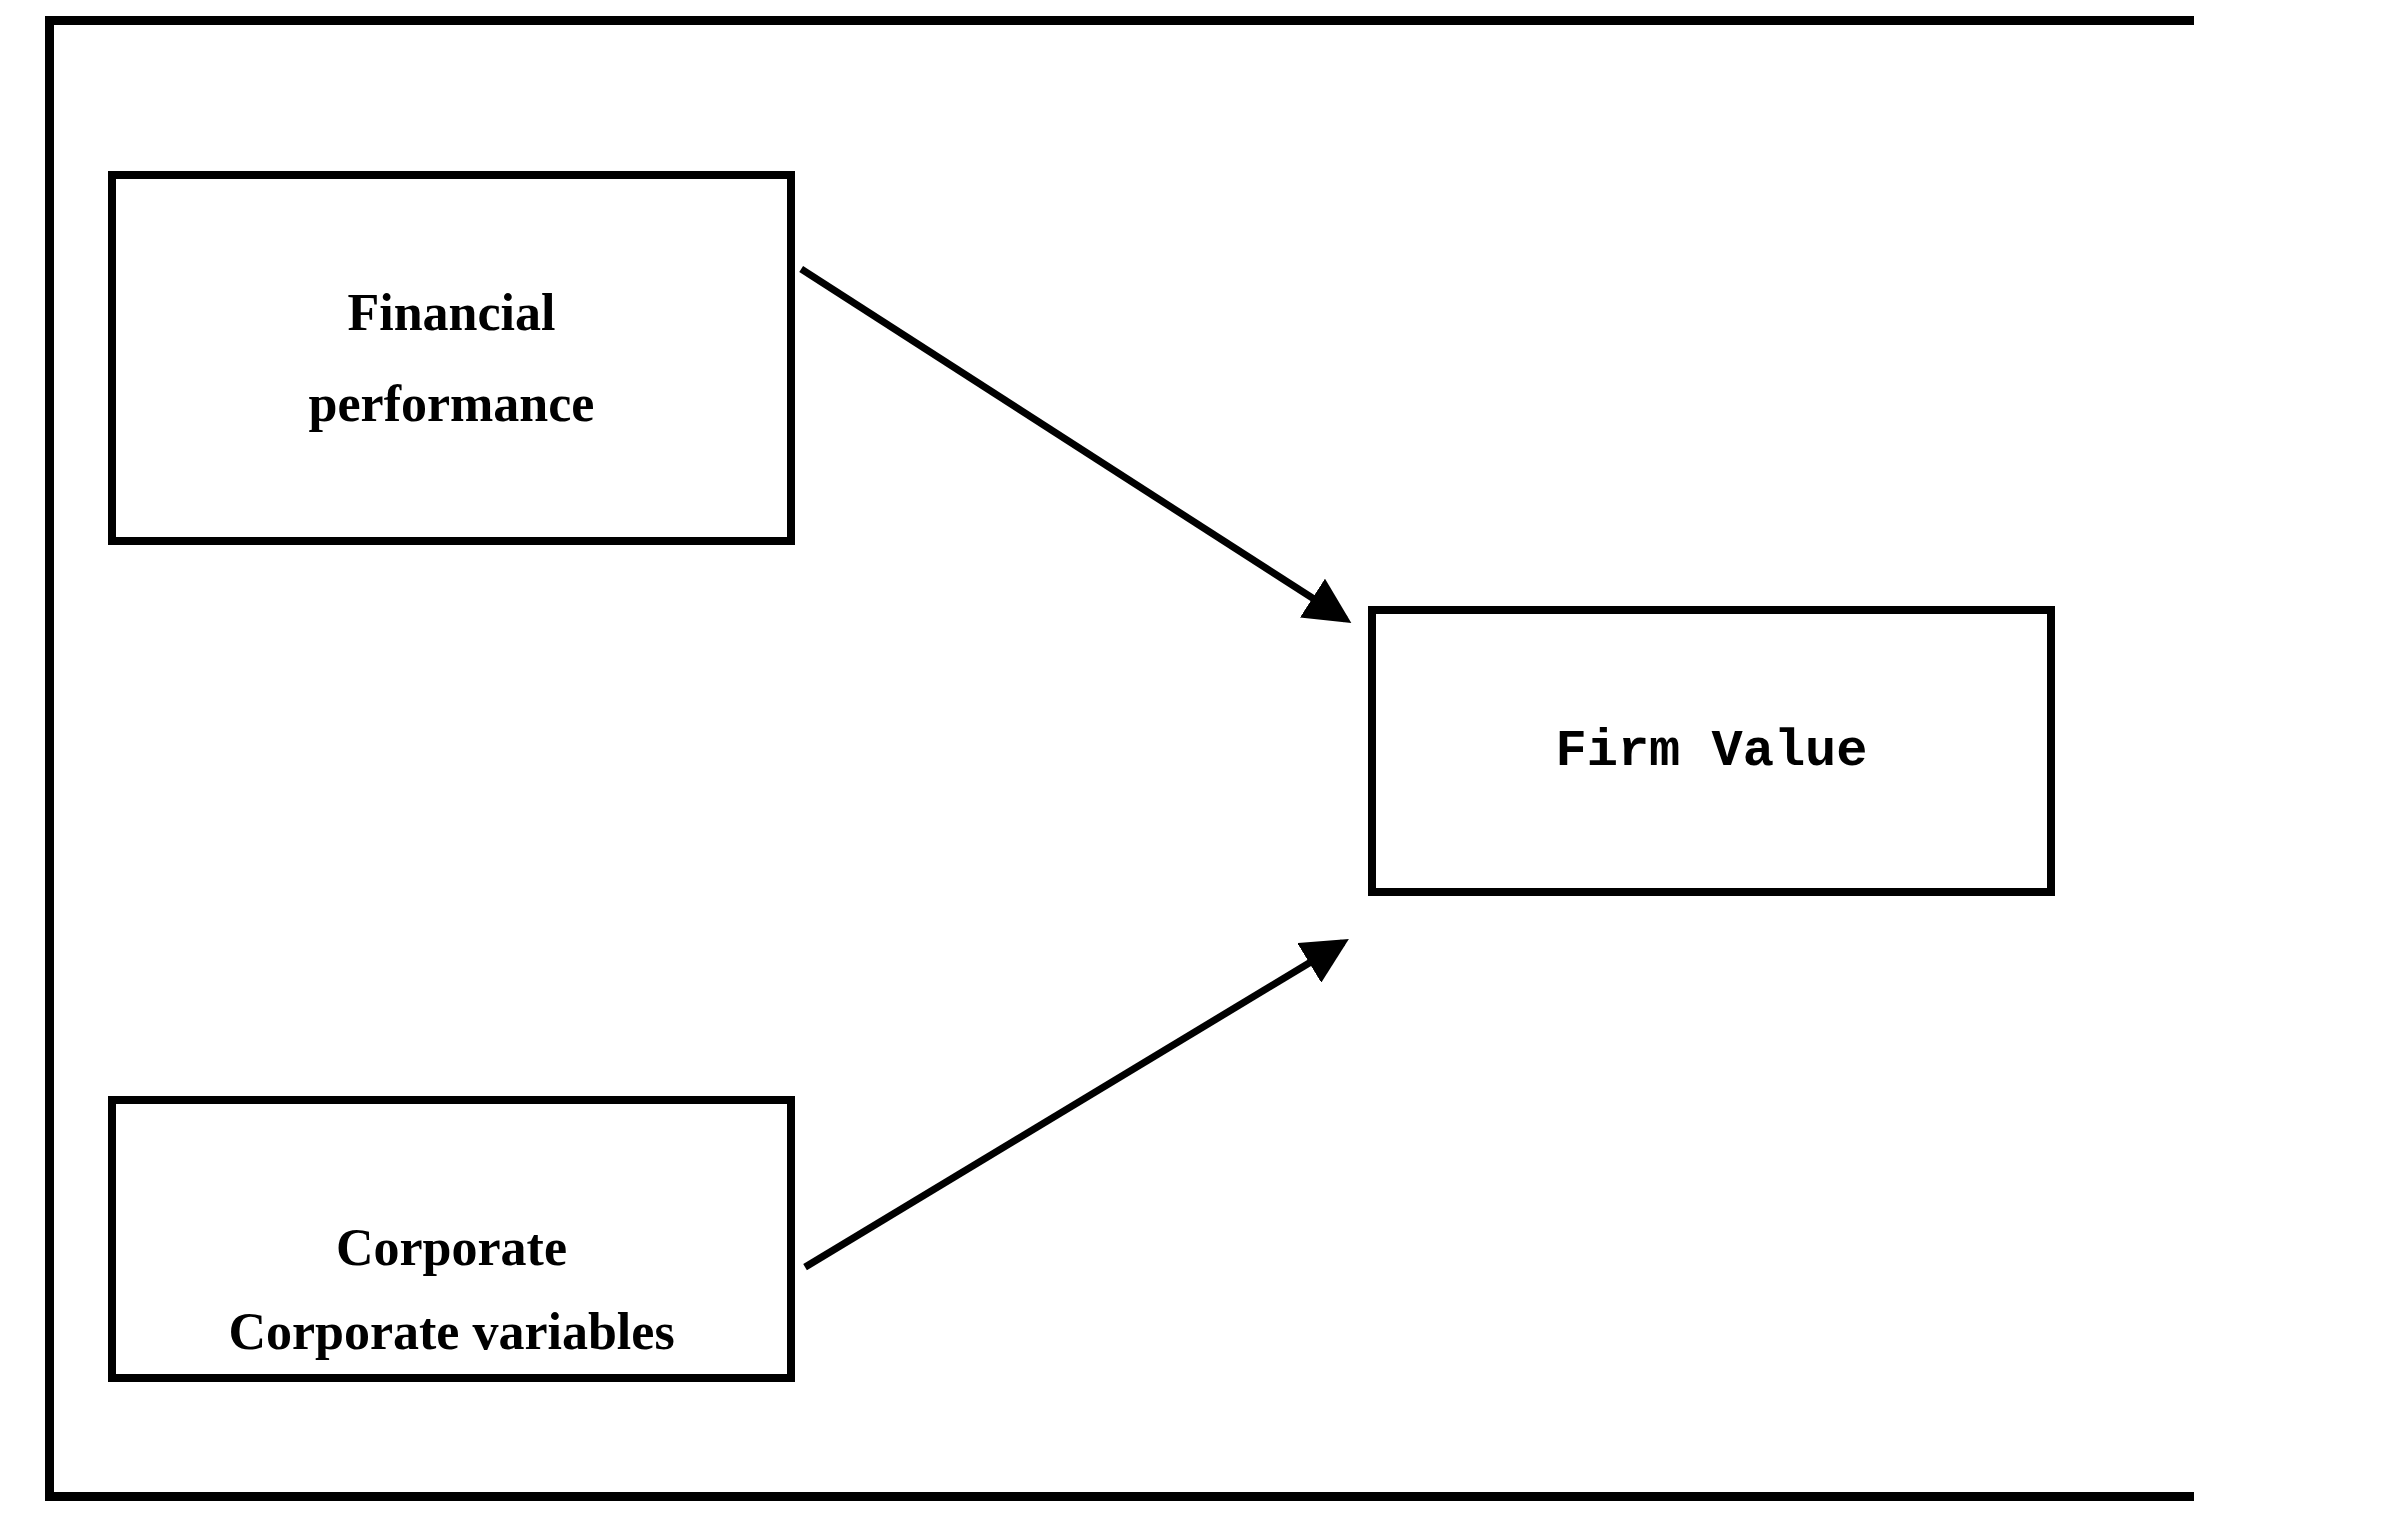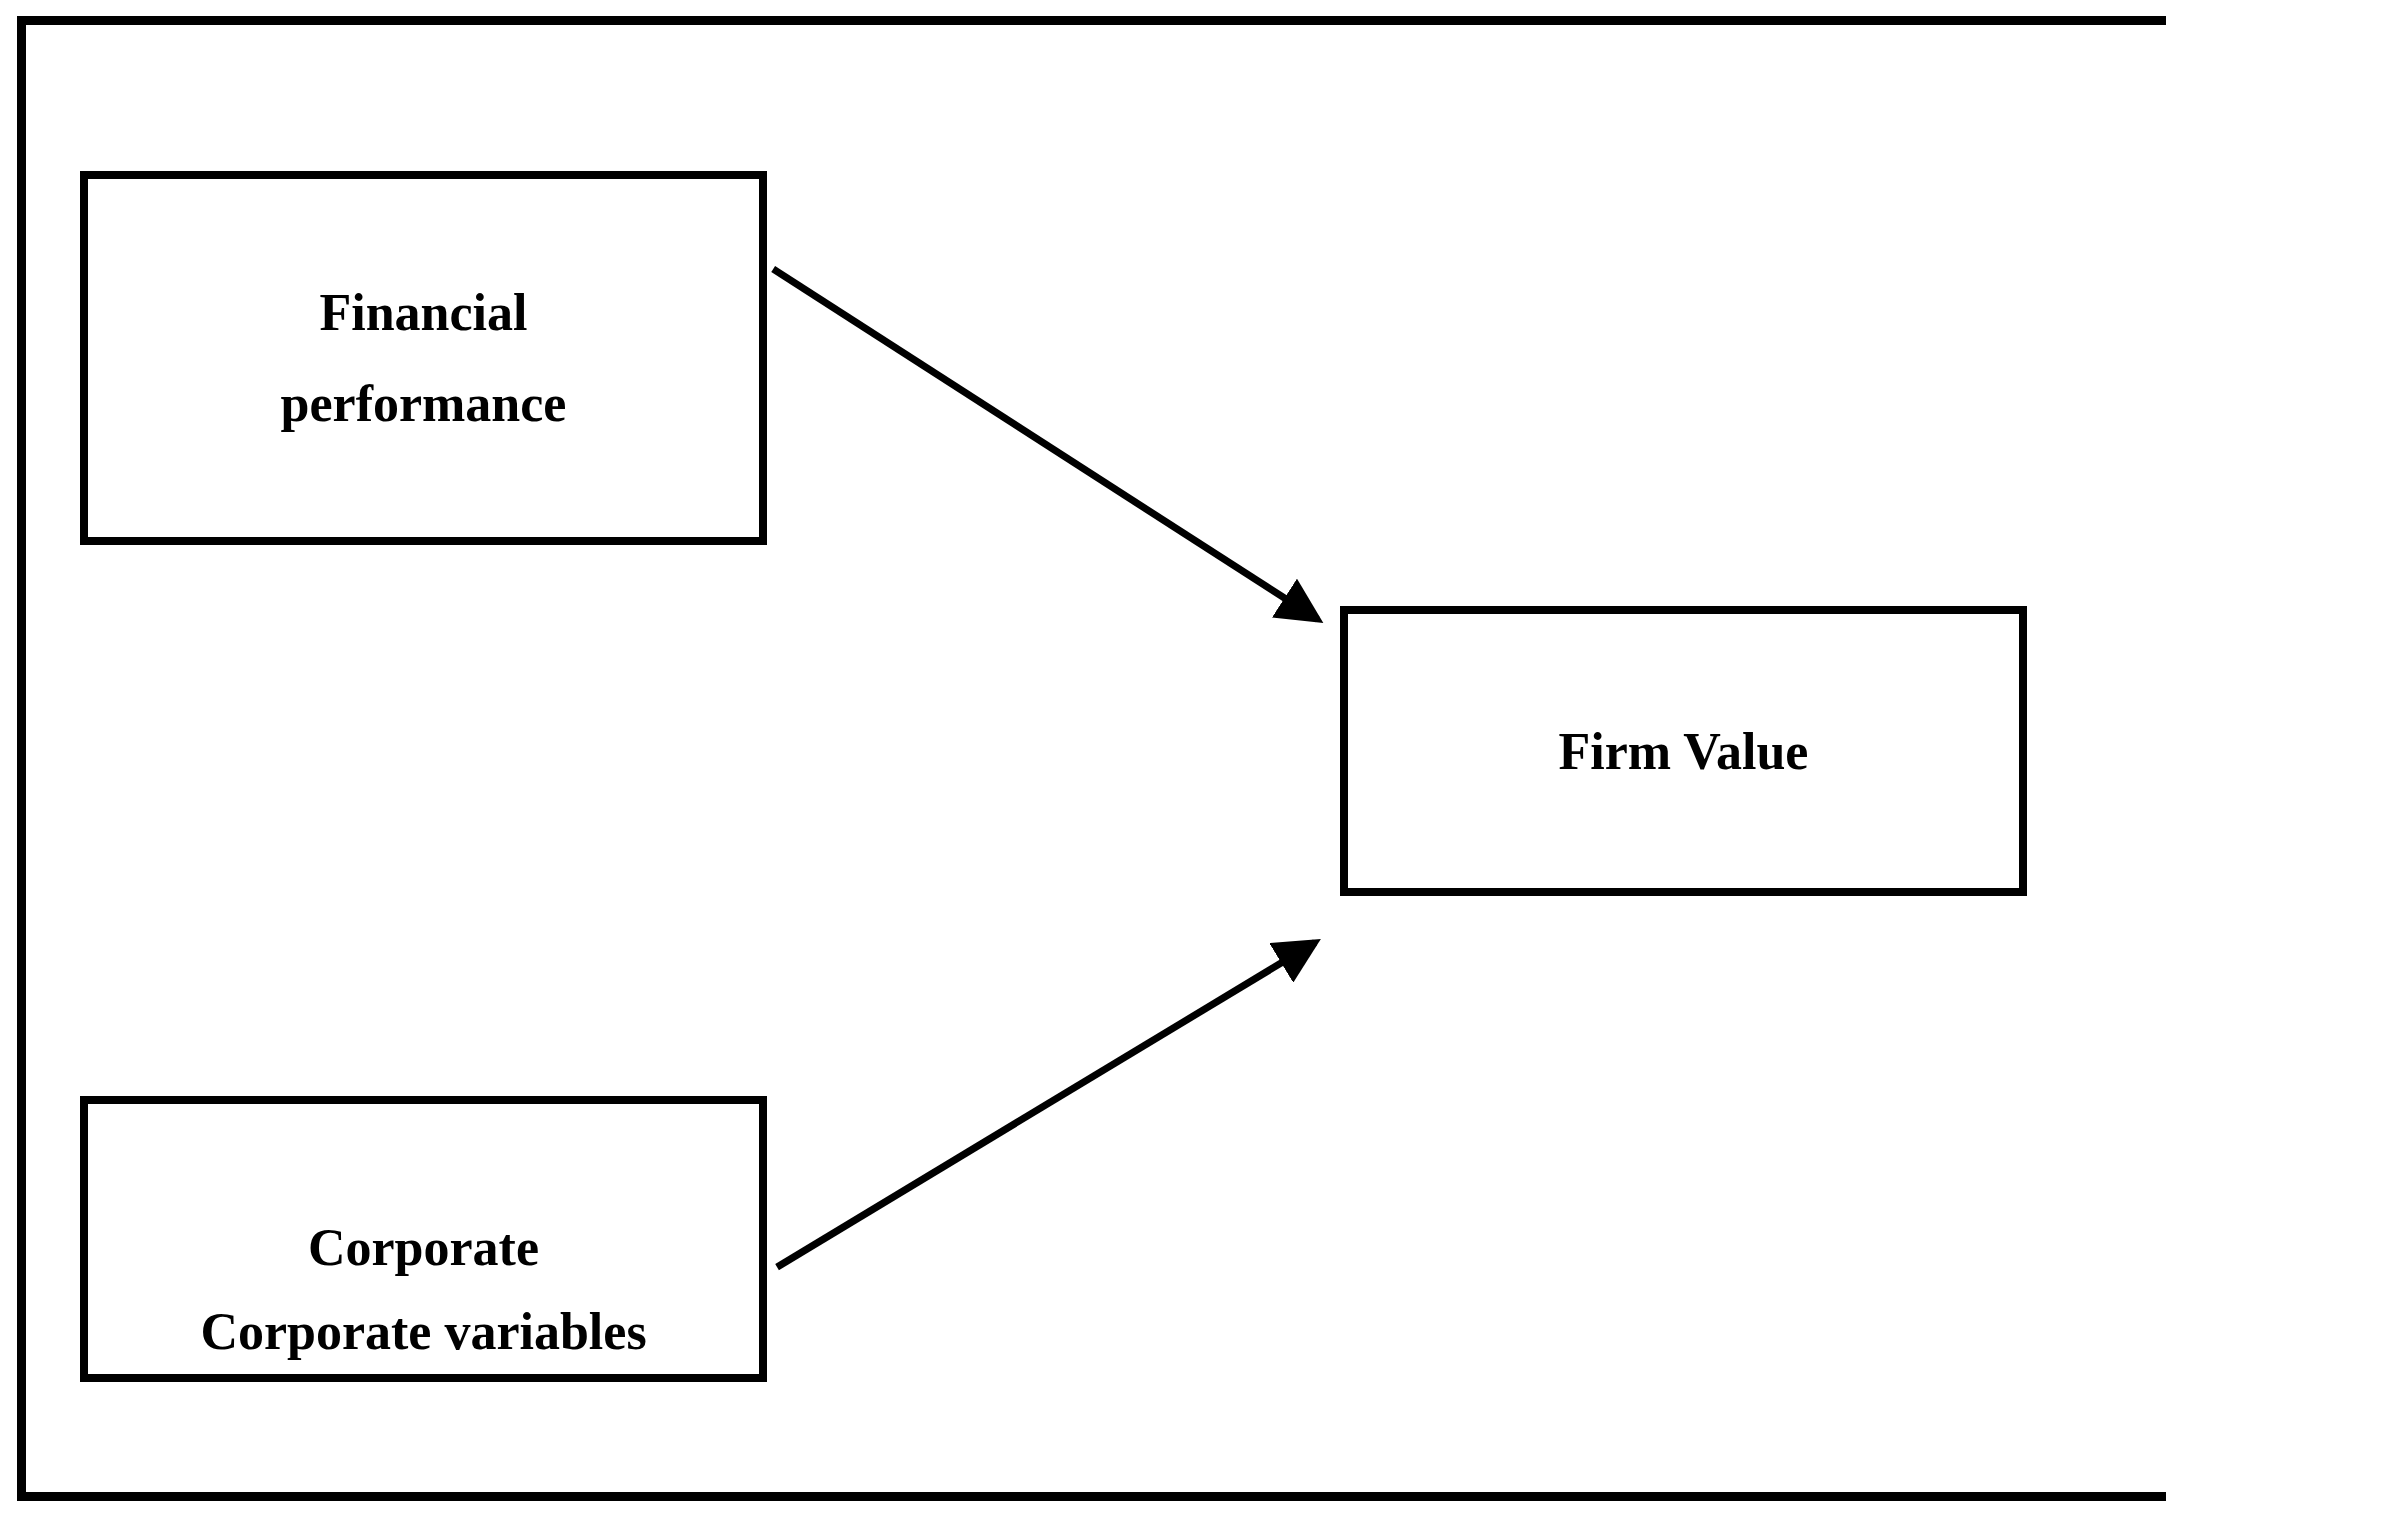--- a/index.html
+++ b/index.html
@@ -7,20 +7,21 @@
     margin: 0; padding: 0;
     width: 2401px; height: 1518px;
     background: var(--bg);
   }
   #canvas {
     position: relative;
     width: 2166px; height: 1518px;
     background: var(--bg);
     overflow: hidden;
     font-family: "Liberation Serif", "DejaVu Serif", serif;
+    margin-left: 28px;
   }
   .outer-frame {
     position: absolute;
     left: 17px; top: 15.5px;
     width: 2377px; height: 1485px;
     border: 9px solid var(--ink);
     box-sizing: border-box;
   }
   .node {
     position: absolute;
@@ -43,21 +44,21 @@
   #node-financial .label-line { line-height: 91px; }
   #node-governance {
     left: 80px; top: 1096px;
     width: 687px; height: 286px; justify-content: flex-end;
   }
   #node-governance .label-line { line-height: 84px; }
   #node-firm-value {
     left: 1340px; top: 606px;
     width: 687px; height: 290px;
   }
-  #node-firm-value .label-line { line-height: 91px; }
+  #node-firm-value .label-line { line-height: 91px; font-family: Liberation Mono, monospace; }
   #connector-layer {
     position: absolute;
     left: 0; top: 0;
     width: 2401px; height: 1518px;
     pointer-events: none;
   }
 </style>
 </head>
 <body>
 

